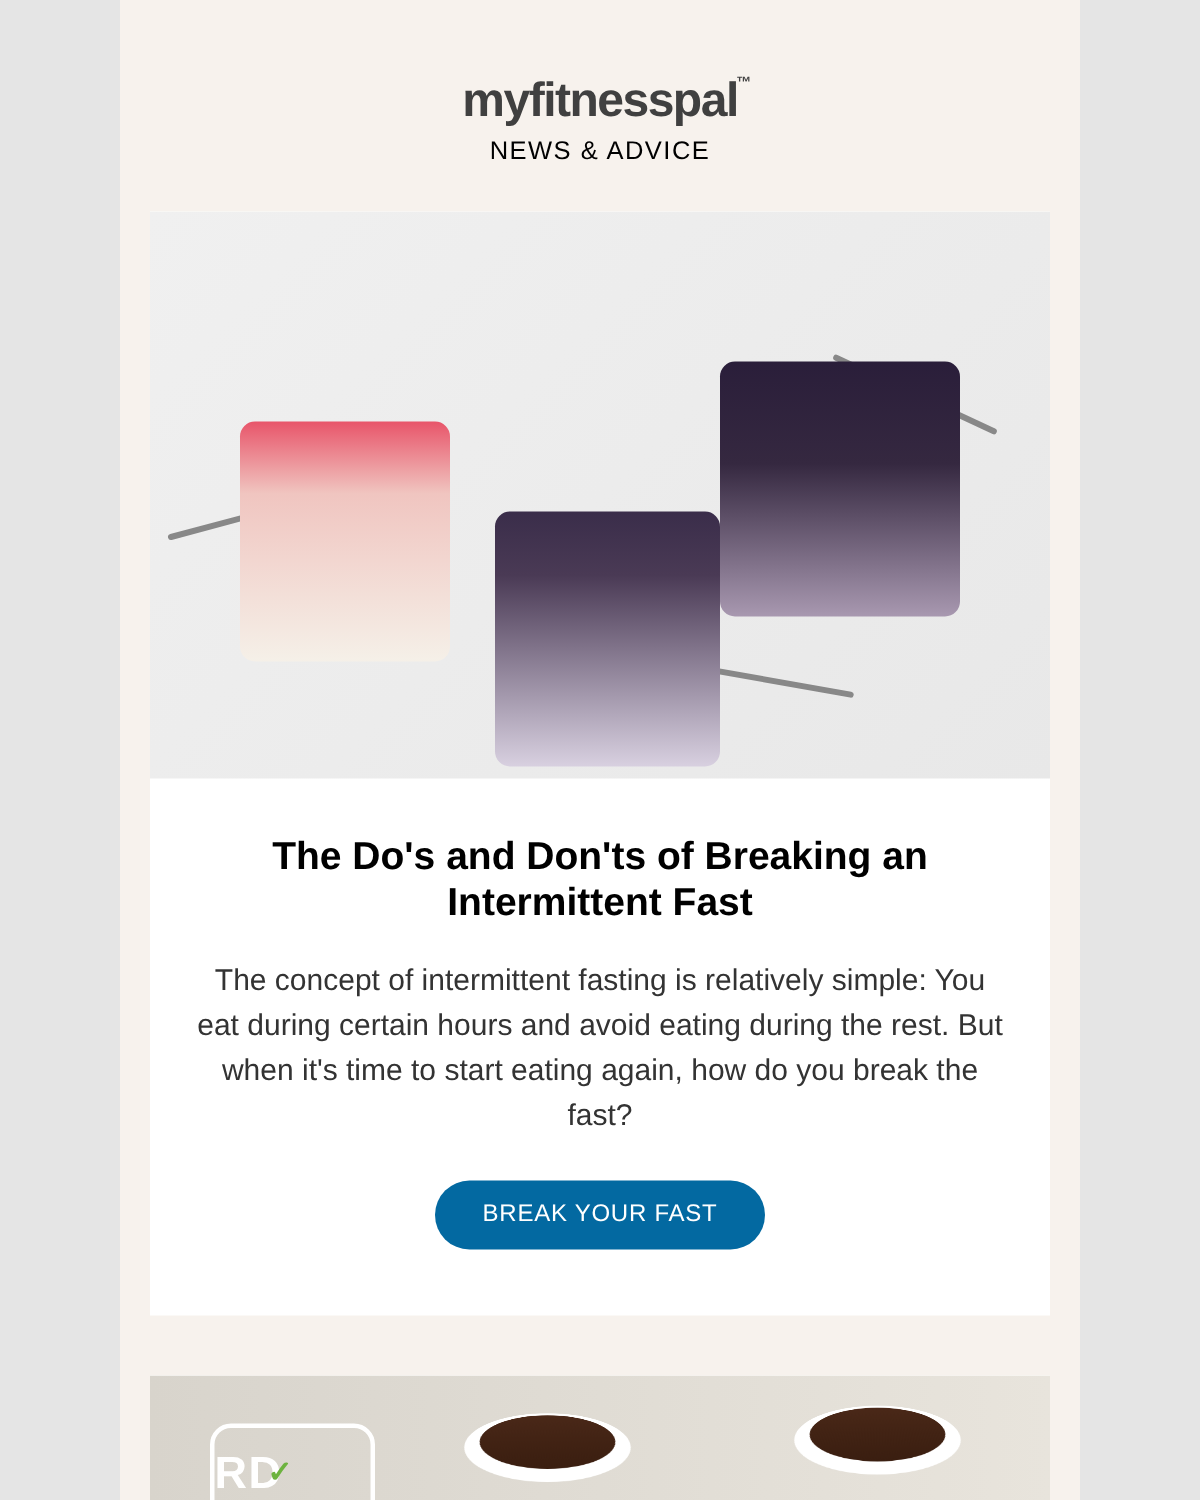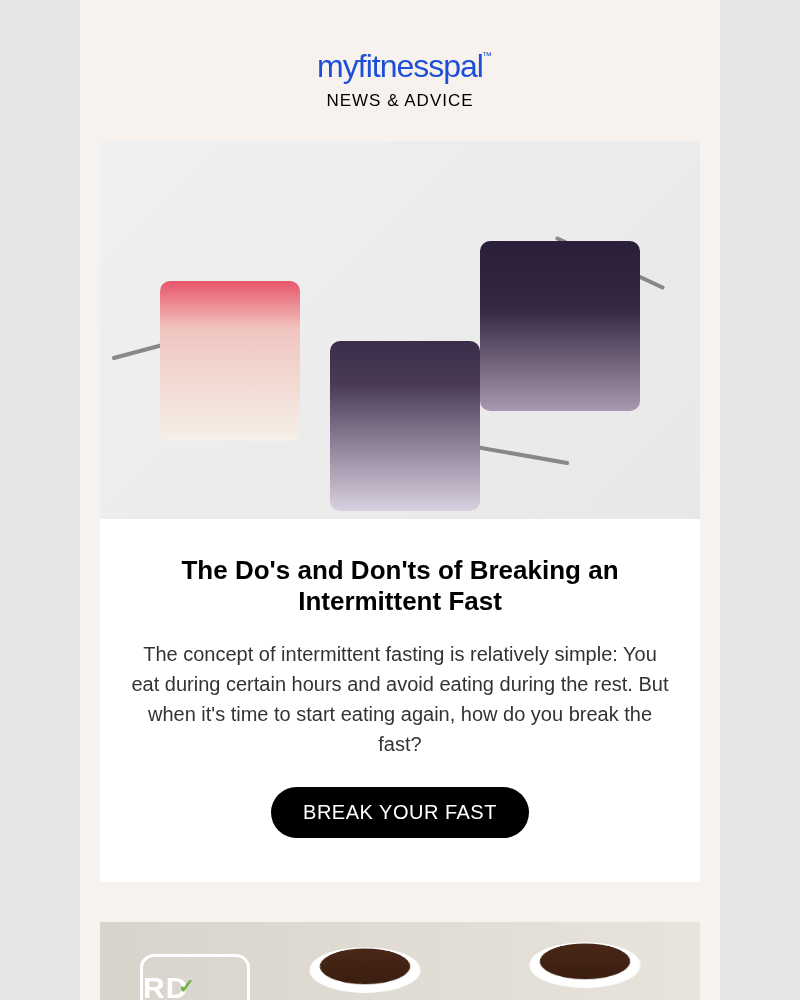--- a/index.html
+++ b/index.html
@@ -13,23 +13,23 @@
       width: 640px;
       margin: 0 auto;
       background: #f7f2ed;
       min-height: 1000px;
     }
     .header {
       text-align: center;
       padding: 48px 20px 30px;
     }
     .logo {
-      color: #1d4ed8;
+      color: #404040;
       font-size: 32px;
-      font-weight: normal;
+      font-weight: bold;
       letter-spacing: -1px;
       position: relative;
       display: inline-block;
     }
     .logo sup {
       font-size: 10px;
       position: absolute;
       top: 2px;
       right: -8px;
     }
@@ -75,23 +75,23 @@
       margin-bottom: 22px;
     }
     .article-body {
       font-size: 20px;
       line-height: 1.5;
       color: #333;
       margin-bottom: 28px;
     }
     .cta-button {
       display: inline-block;
-      background: #000000;
+      background: #0369a1;
       color: #ffffff;
-      font-size: 20px;
+      font-size: 16px;
       padding: 14px 32px;
       border: none;
       border-radius: 30px;
       cursor: pointer;
       letter-spacing: 0.5px;
       text-align: right;
     }
     .hero-image-2 {
       width: 100%;
       height: 200px;

